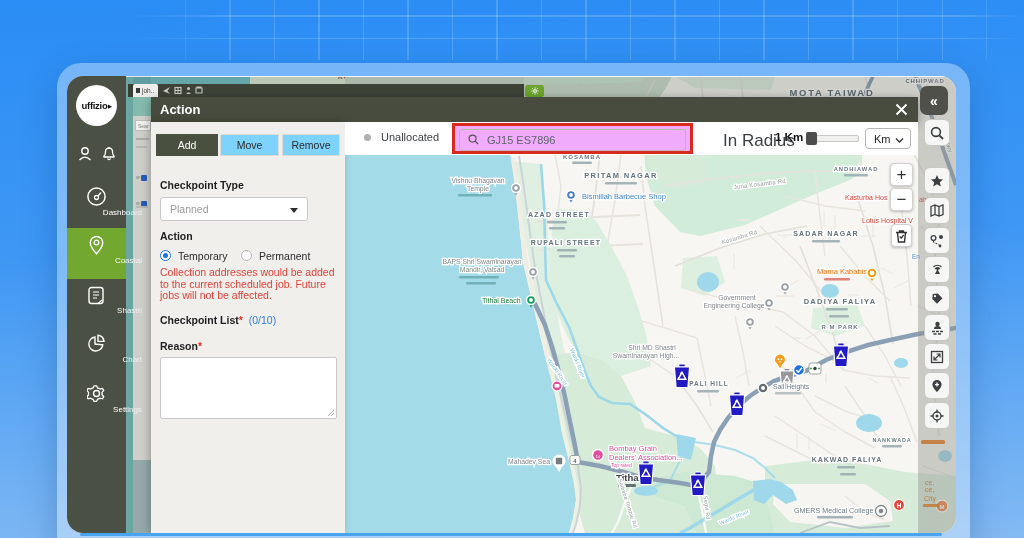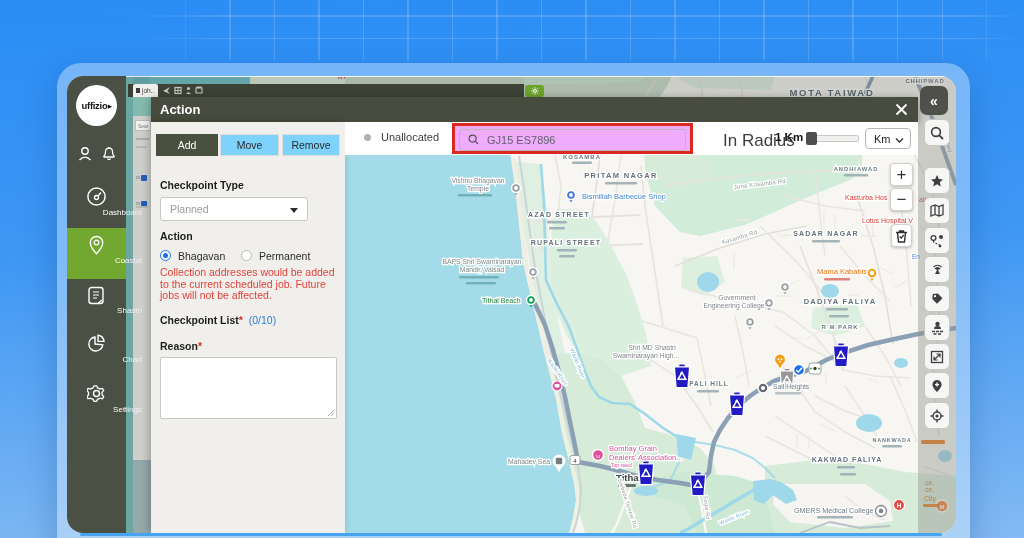--- a/index.html
+++ b/index.html
@@ -439,21 +439,21 @@
     </div>
     <div class="leftcol">
       <div class="tab dark" style="left:5px;width:62px">Add</div>
       <div class="tab lite" style="left:69px;width:59px">Move</div>
       <div class="tab lite" style="left:131px;width:58px">Remove</div>
       <div class="flabel" style="top:57px">Checkpoint Type</div>
       <div class="select">Planned<span class="caret"></span></div>
       <div class="flabel" style="top:108px">Action</div>
       <div class="radio" style="left:9px;top:128px;border:1.5px solid #1a73e8"></div>
       <div class="abs" style="left:12px;top:131px;width:5px;height:5px;border-radius:50%;background:#1a73e8"></div>
-      <div class="rlbl" style="left:27px;top:128px">Bhagavan</div>
+      <div class="rlbl" style="left:27px;top:128px">Temporary</div>
       <div class="radio" style="left:90px;top:128px;border:1.5px solid #b9b8b5"></div>
       <div class="rlbl" style="left:108px;top:128px">Permanent</div>
       <div class="warn">Collection addresses would be added to the current scheduled job. Future jobs will not be affected.</div>
       <div class="flabel" style="top:192px">Checkpoint List<span class="red">*</span>&nbsp; <span style="color:#2f7bd9;font-weight:normal">(0/10)</span></div>
       <div class="flabel" style="top:218px">Reason<span class="red">*</span></div>
       <div class="tarea">
         <svg style="position:absolute;right:1px;bottom:1px" width="8" height="8" viewBox="0 0 8 8">
           <path d="M7,1 L1,7 M7,4 L4,7" stroke="#aaa" stroke-width="1"></path>
         </svg>
       </div>

